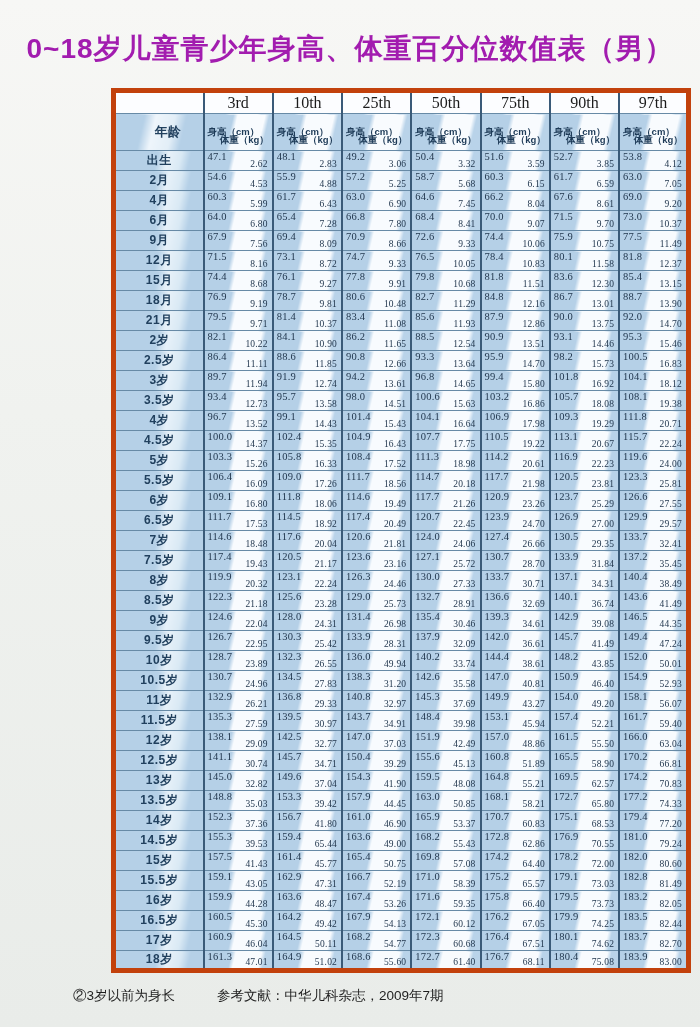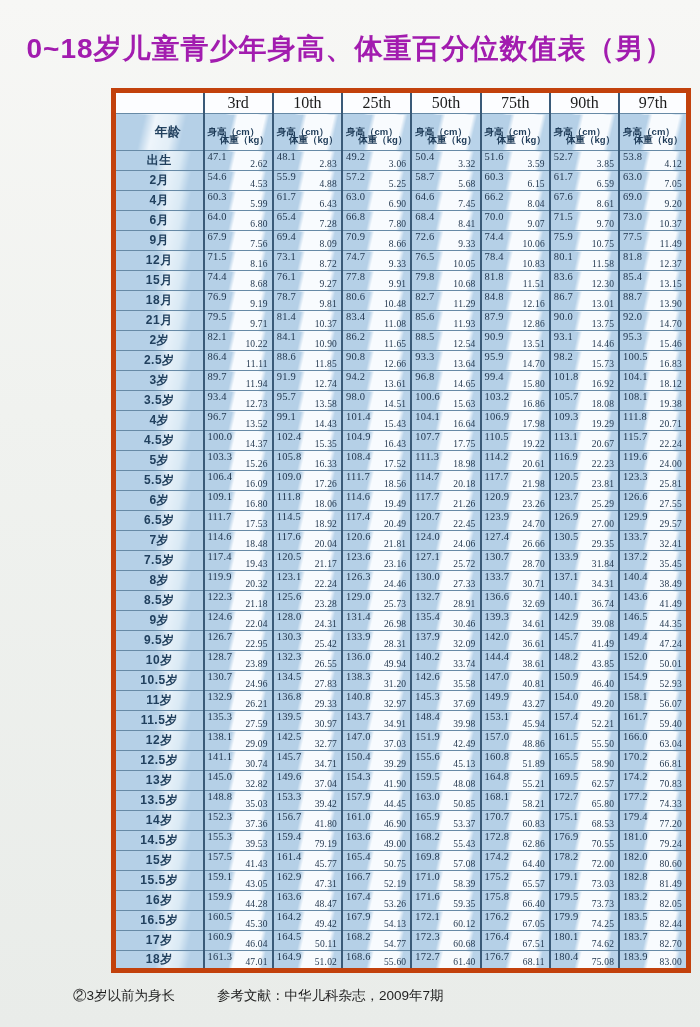--- a/index.html
+++ b/index.html
@@ -1220,21 +1220,21 @@
           </td>
         </tr>
         <tr>
           <th class="agecell">14.5岁</th>
           <td class="cell diag">
             <span class="h">155.3</span>
             <span class="w">39.53</span>
           </td>
           <td class="cell diag">
             <span class="h">159.4</span>
-            <span class="w">79.19</span>
+            <span class="w">65.44</span>
           </td>
           <td class="cell diag">
             <span class="h">163.6</span>
             <span class="w">49.00</span>
           </td>
           <td class="cell diag">
             <span class="h">168.2</span>
             <span class="w">55.43</span>
           </td>
           <td class="cell diag">

